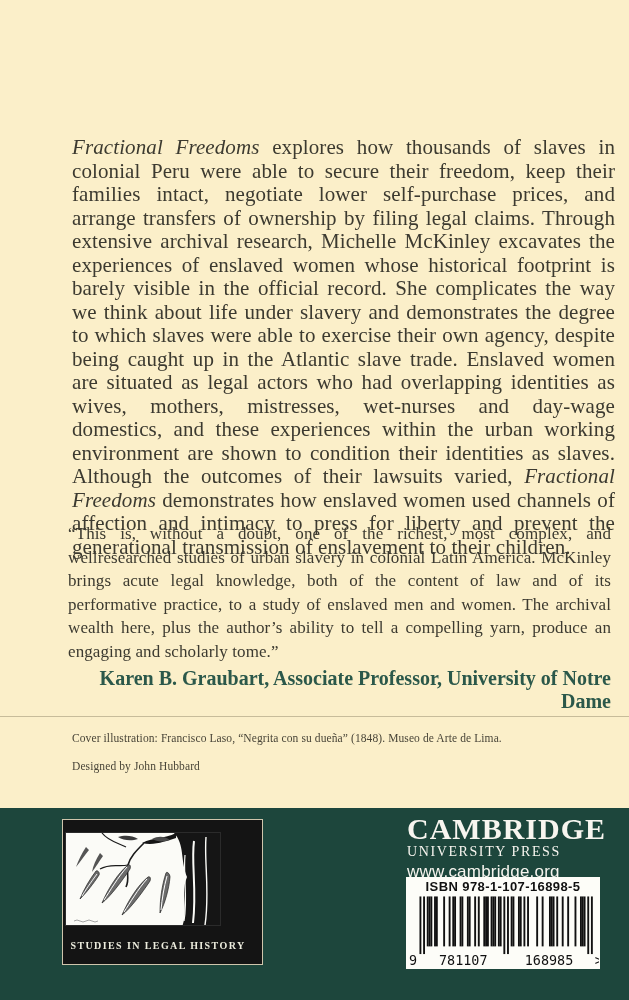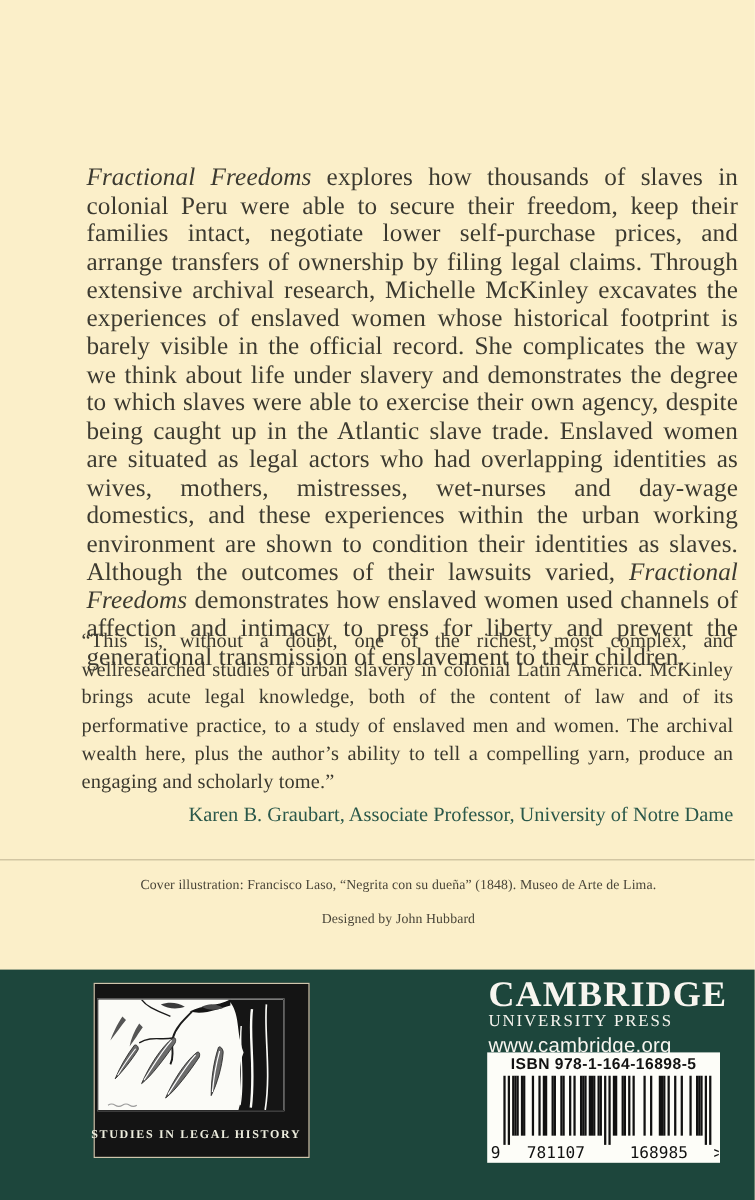--- a/index.html
+++ b/index.html
@@ -13,61 +13,60 @@
   html,body{margin:0;padding:0;}
   body{
     width:629px;height:1000px;
     font-family:"Liberation Serif", serif;
     background:#fff;
   }
   .cover{
     position:relative;width:629px;height:1000px;
     background:var(--cream);overflow:hidden;
   }
-  p{margin:0;text-align:center;}
+  p{margin:0;}
   
   .blurb{
     position:absolute;left:72px;top:136px;width:543px;
     font-size:21px;line-height:23.5px;color:var(--ink);
     text-align:justify;letter-spacing:.1px;
   }
   .blurb i{font-style:italic;}
   .review{
     position:absolute;left:68px;top:522px;width:543px;
   }
   .quote{
     font-size:17px;line-height:23.5px;color:var(--ink);
     text-align:justify;letter-spacing:.1px;
   }
   .attribution{
-    margin-top:4px;font-size:17px;line-height:23px;
-    color:var(--green);text-align:right;
+    margin-top:4px;font-size:20px;line-height:23px;
+    color:var(--green);text-align:right;font-weight:bold;
   }
   .rule{
     position:absolute;left:0;top:716px;width:629px;height:1px;
     background:rgba(90,80,55,.32);
   }
   .credit{
     position:absolute;left:72px;width:520px;
     font-size:11.5px;line-height:14px;color:var(--credit-ink);
     letter-spacing:.1px;
   }
   .credit-1{top:731px;}
   .credit-2{top:759px;}
   
   .band{
     position:absolute;left:0;top:808px;width:629px;height:192px;
     background:var(--teal);
   }
   
   .series-logo{
-    position:absolute;left:62px;top:11px;width:180px;height:146px;
+    position:absolute;left:62px;top:11px;width:201px;height:146px;
     background:#141414;border:1px solid #cfc5ac;
     padding:12px 11px 0 2px;
-    margin-left:16px;
   }
   .art{
     width:156px;height:94px;background:#fbfbf7;
     border:1px solid #2b2b2b;overflow:hidden;
   }
   .art svg{display:block;}
   .series-caption{
     height:38px;display:flex;align-items:center;justify-content:center;
     color:#ededde;font-size:10px;letter-spacing:1.4px;white-space:nowrap;
     font-family:"Liberation Serif", serif;font-weight:700;
@@ -154,21 +153,21 @@
       <div class="series-caption">STUDIES IN LEGAL HISTORY</div>
     </div>
 
     <div class="cup">
       <div class="cup-name">CAMBRIDGE</div>
       <div class="cup-sub">UNIVERSITY PRESS</div>
       <div class="cup-web">www.cambridge.org</div>
     </div>
 
     <div class="isbn-box">
-      <div class="isbn-label">ISBN 978-1-164-16898-5</div>
+      <div class="isbn-label">ISBN 978-1-107-16898-5</div>
       <div class="barcode"><svg width="192" height="73" viewBox="0 0 200 73" fill="#111" xmlns="http://www.w3.org/2000/svg">
             <rect x="13.00" y="0" width="1.96" height="60"></rect>
             <rect x="16.80" y="0" width="1.96" height="60"></rect>
             <rect x="20.60" y="0" width="1.96" height="52"></rect>
             <rect x="22.50" y="0" width="1.96" height="52"></rect>
             <rect x="24.40" y="0" width="1.96" height="52"></rect>
             <rect x="28.20" y="0" width="1.96" height="52"></rect>
             <rect x="30.10" y="0" width="1.96" height="52"></rect>
             <rect x="37.70" y="0" width="1.96" height="52"></rect>
             <rect x="43.40" y="0" width="1.96" height="52"></rect>

